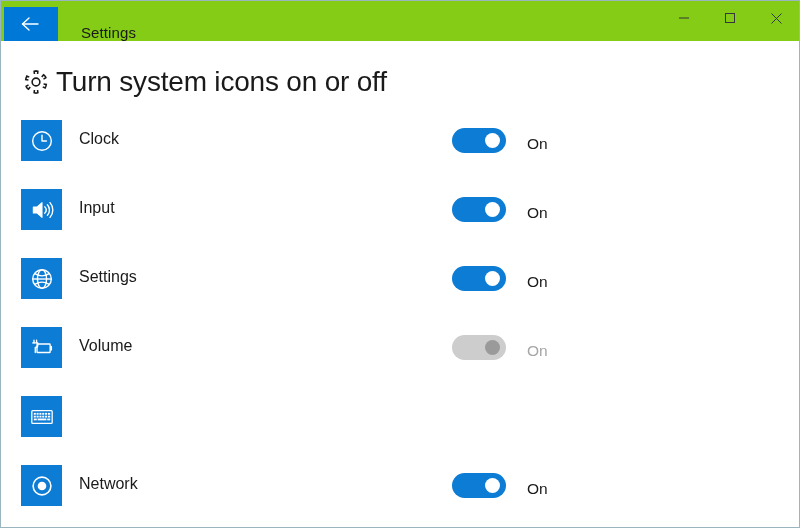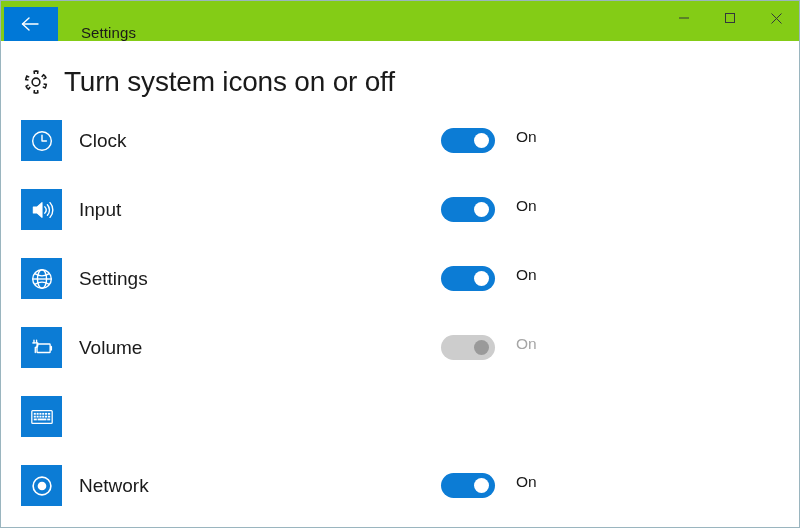--- a/index.html
+++ b/index.html
@@ -83,21 +83,21 @@
   }
   #gear-wrap {
     width: 34px;
     height: 34px;
     display: flex;
     align-items: center;
     justify-content: center;
     flex: 0 0 auto;
   }
   #page-title {
-    margin-left: 11px;
+    margin-left: 3px;
     font-size: 28px;
     font-weight: 400;
     color: #1a1a1a;
     letter-spacing: -0.2px;
     white-space: nowrap;
   }
 
   
   #icon-list {
     margin-top: 15px;
@@ -116,31 +116,31 @@
     display: flex;
     align-items: center;
     justify-content: center;
     flex: 0 0 auto;
   }
   .tile svg { display: block; }
 
   .row-label {
     margin-left: 17px;
     margin-top: 10px;
-    font-size: 19px;
+    font-size: 16px;
     color: #1a1a1a;
     white-space: nowrap;
   }
 
   .toggle-group {
     position: absolute;
-    left: 420px;
+    left: 431px;
     top: 8px;
     display: flex;
-    align-items: flex-start;
+    align-items: flex-end;
   }
 
   .toggle {
     position: relative;
     width: 54px;
     height: 25px;
     border-radius: 13px;
     background: #0c7cd5;
     cursor: pointer;
     flex: 0 0 auto;

